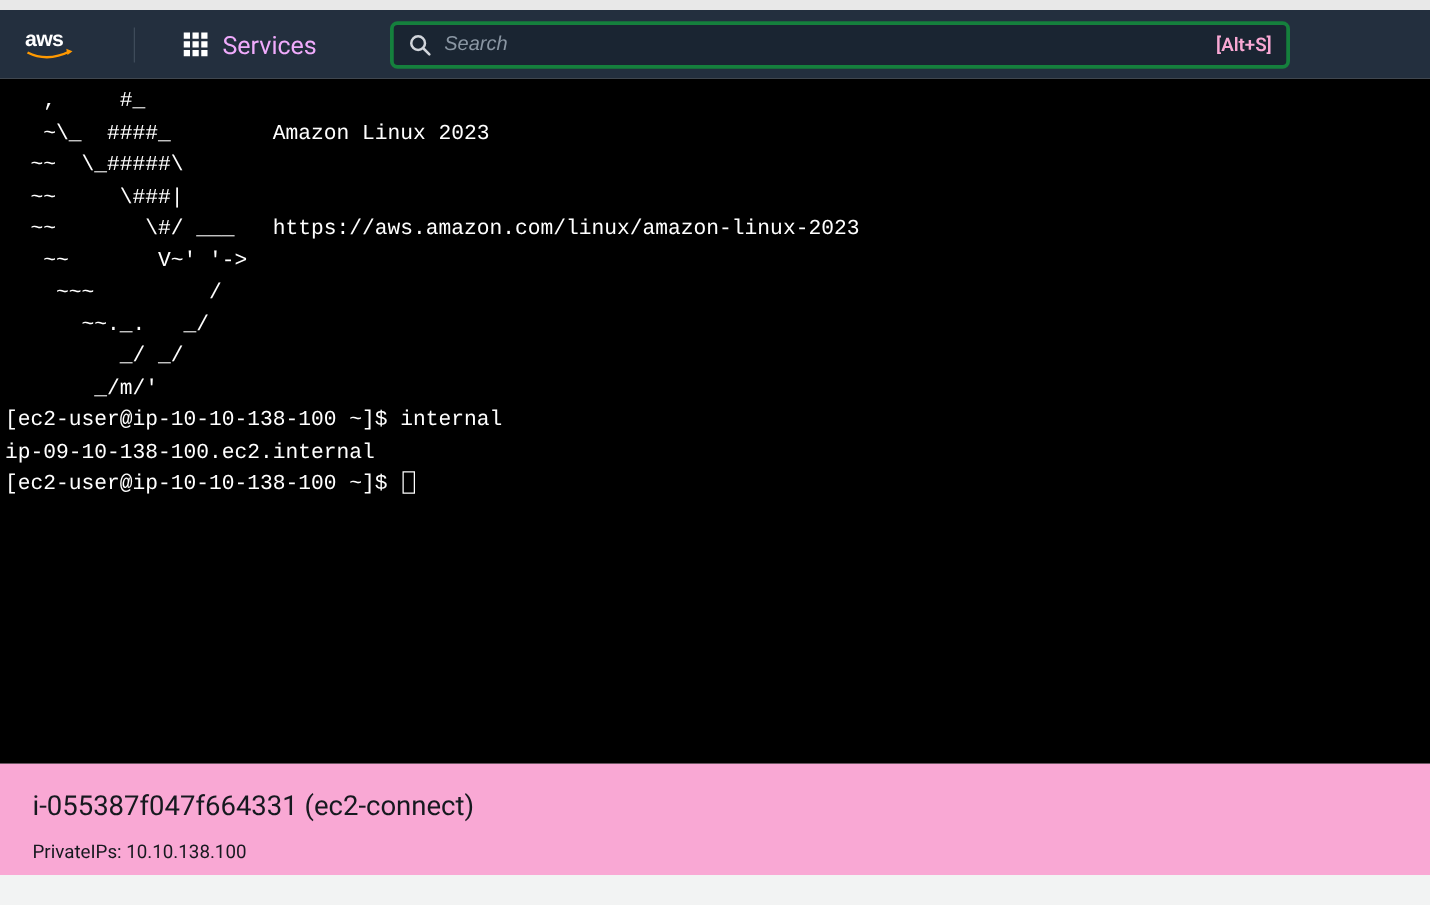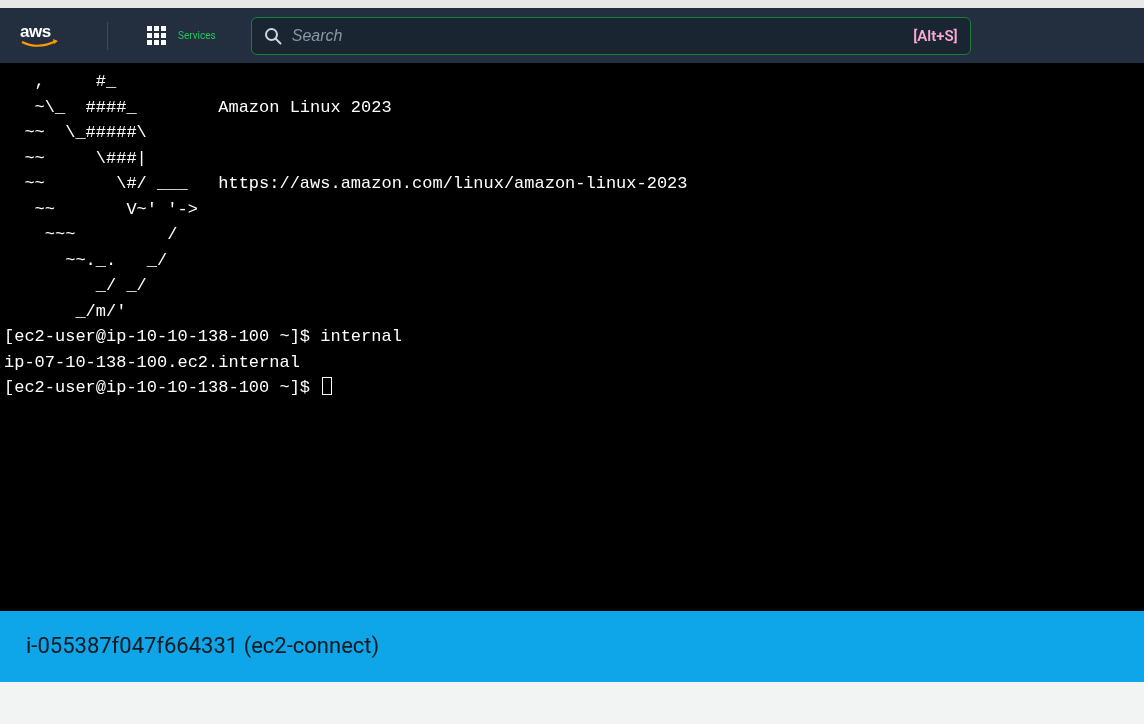--- a/index.html
+++ b/index.html
@@ -31,45 +31,45 @@
     .aws-logo svg { display: block; }
     .divider {
       width: 1px;
       height: 28px;
       background: #3e4b5a;
       margin-right: 14px;
     }
     .services-btn {
       display: flex;
       align-items: center;
-      color: #22c55e;
+      color: #f0abfc;
       cursor: pointer;
-      margin-right: 10px;
-      font-size: 10px;
+      margin-right: 34px;
+      font-size: 20px;
     }
     .grid-icon {
       display: grid;
       grid-template-columns: repeat(3, 5px);
       grid-template-rows: repeat(3, 5px);
       gap: 2px;
       margin-right: 12px;
     }
     .grid-icon span {
       background: #fff;
       width: 5px;
       height: 5px;
     }
     .search-wrapper {
       flex: 1;
       max-width: 720px;
       position: relative;
       display: flex;
       align-items: center;
       background: #1a2532;
-      border: 1px solid #15803d;
+      border: 3px solid #15803d;
       border-radius: 6px;
       height: 38px;
       padding: 0 12px 0 12px;
     }
     .search-icon {
       color: #d1d5db;
       margin-right: 10px;
       display: flex;
       align-items: center;
     }
@@ -107,21 +107,21 @@
       display: inline-block;
       width: 10px;
       height: 18px;
       border: 1px solid #fff;
       vertical-align: text-bottom;
       margin-left: 2px;
       position: relative;
       top: -2px;
     }
     .footer {
-      background: #0ea5e9;
+      background: #f9a8d4;
       padding: 22px 26px 10px 26px;
     }
     .instance-title {
       font-size: 22px;
       font-weight: 400;
       color: #16191f;
       margin-bottom: 14px;
     }
     .private-ips {
       font-size: 15px;
@@ -172,19 +172,22 @@
    ~\_  ####_        Amazon Linux 2023
   ~~  \_#####\
   ~~     \###|
   ~~       \#/ ___   https://aws.amazon.com/linux/amazon-linux-2023
    ~~       V~' '-&gt;
     ~~~         /
       ~~._.   _/
          _/ _/
        _/m/'</span>
 <span>[ec2-user@ip-10-10-138-100 ~]$ </span><span>internal</span>
-<span>ip-07-10-138-100.ec2.internal</span>
+<span>ip-09-10-138-100.ec2.internal</span>
 <span>[ec2-user@ip-10-10-138-100 ~]$ </span><span class="cursor-block"></span>
 </div>
 
 <div class="footer">
   <div class="instance-title">i-055387f047f664331 (ec2-connect)</div>
+  <div class="private-ips">
+    <span>PrivateIPs: </span><span>10.10.138.100</span>
+  </div>
 </div>
 
 </body></html>

